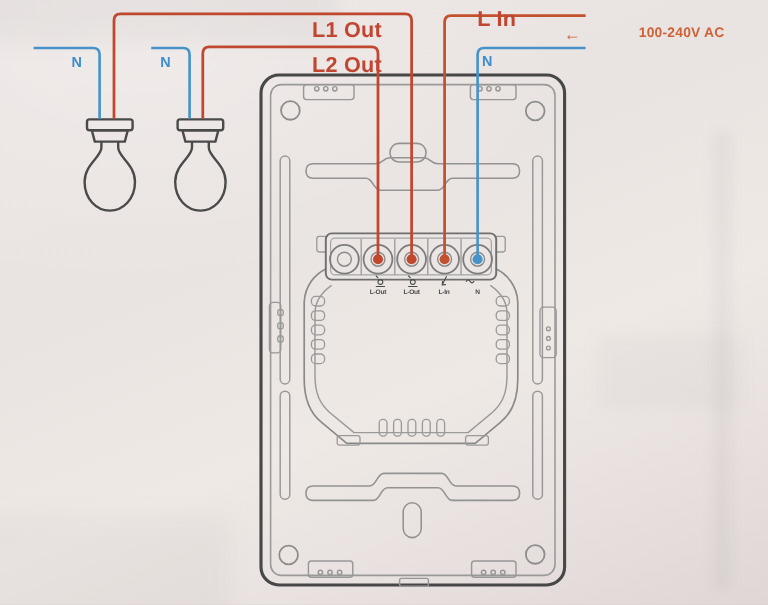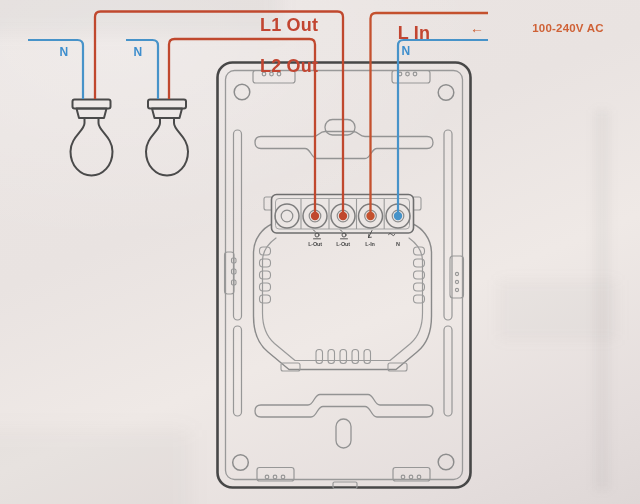--- a/index.html
+++ b/index.html
@@ -191,22 +191,22 @@
       <circle cx="315" cy="216" r="4.2" fill="#c0482e"></circle>
       <circle cx="343" cy="216" r="4.2" fill="#c0482e"></circle>
       <circle cx="370.5" cy="216" r="4.2" fill="#c4512e"></circle>
       <circle cx="398" cy="216" r="4.2" fill="#4793c9"></circle>
     </g>
   </svg>
 
   <div class="lbl lbl-blue" style="left:54px;top:45px;width:20px;">N</div>
   <div class="lbl lbl-blue" style="left:128px;top:45px;width:20px;">N</div>
   <div class="lbl lbl-red" style="left:260px;top:15px;width:52px;">L1 Out</div>
-  <div class="lbl lbl-red" style="left:260px;top:56px;width:52px;text-align:center;">L2 Out</div>
-  <div class="lbl lbl-red" style="left:394px;top:23px;width:40px;">L In</div>
+  <div class="lbl lbl-red" style="left:260px;top:44px;width:52px;text-align:center;">L2 Out</div>
+  <div class="lbl lbl-red" style="left:394px;top:6px;width:40px;">L In</div>
   <div class="lbl lbl-blue" style="left:396px;top:44px;width:20px;">N</div>
   <div class="lbl lbl-arrow" style="left:464px;top:20px;width:26px;">←</div>
   <div class="lbl lbl-orange" style="left:520px;top:22px;width:96px;">100-240V AC</div>
 
   <div class="tlbl" style="left:302px;top:241px;">L-Out</div>
   <div class="tlbl" style="left:330px;top:241px;">L-Out</div>
   <div class="tlbl" style="left:357px;top:241px;">L-In</div>
   <div class="tlbl" style="left:385px;top:241px;">N</div>
 
 </div>

